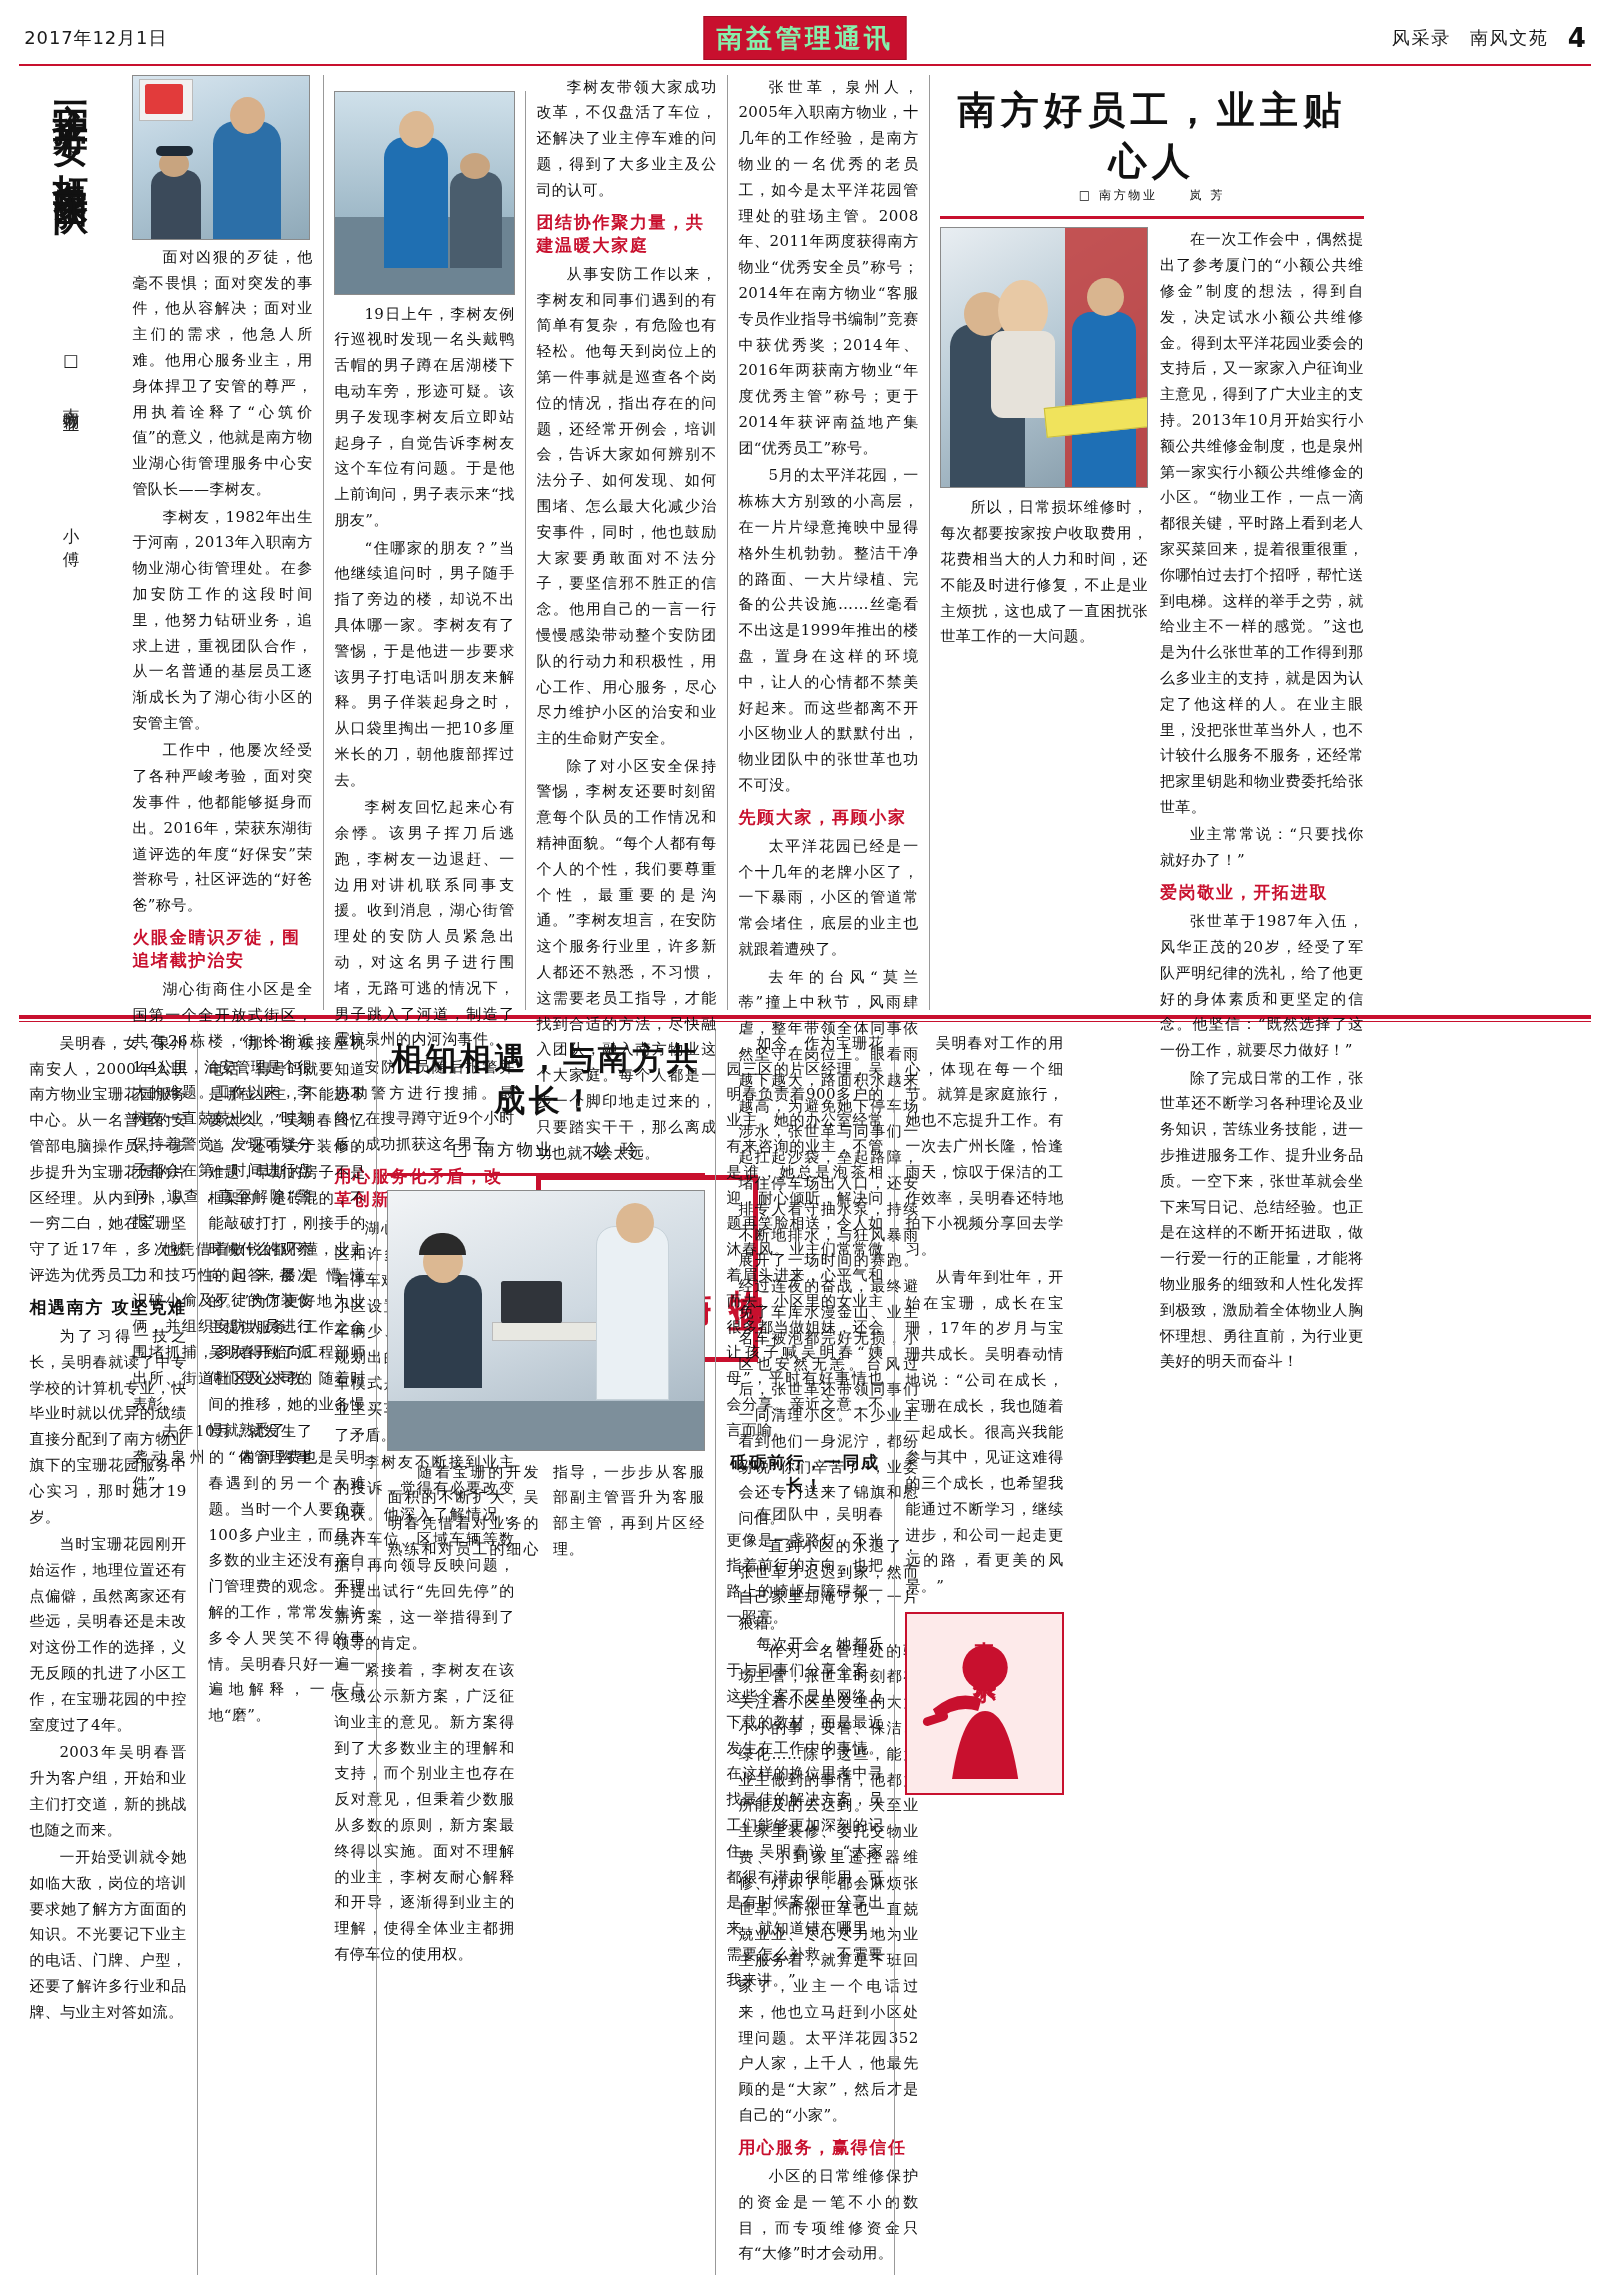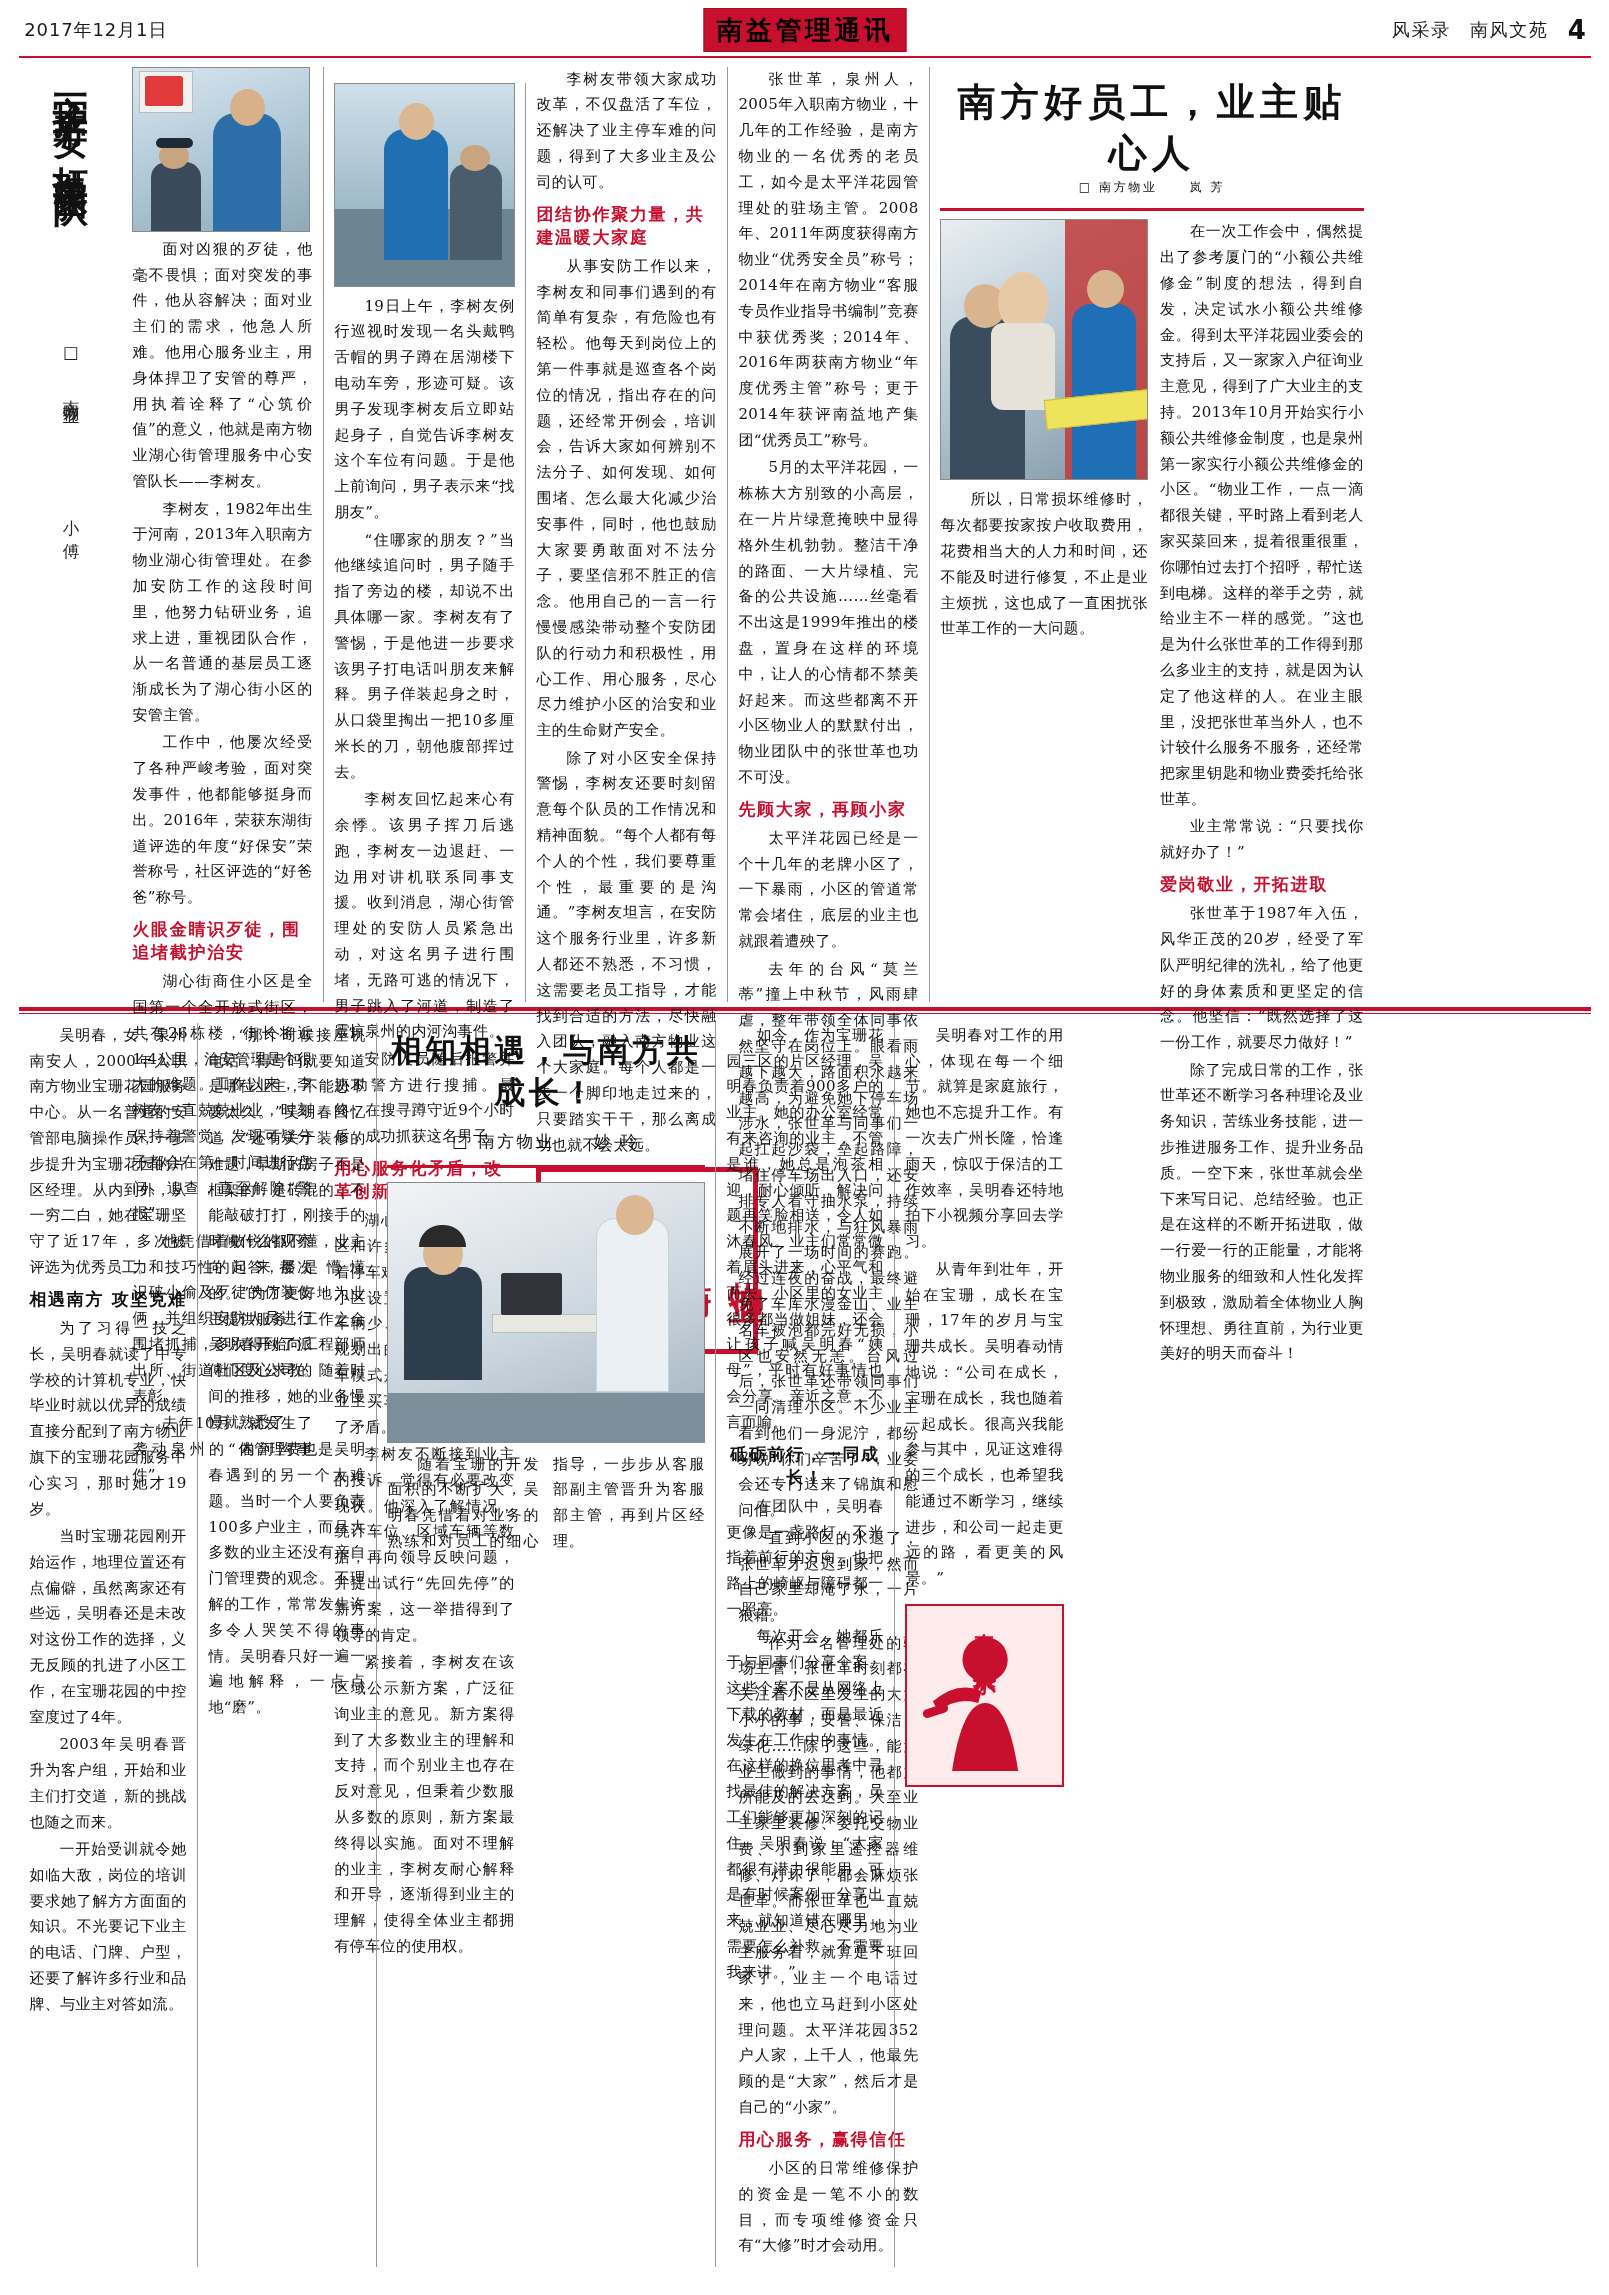--- a/index.html
+++ b/index.html
@@ -6,37 +6,37 @@
   html, body { margin:0; padding:0; }
   body {
     width: 1610px;
     height: 2295px;
     background: #ffffff;
     font-family: "DejaVu Sans", "Liberation Sans", sans-serif;
     color: #111;
     position: relative;
     overflow: hidden;
   }
-  .page { width:1610px; height:2295px; position:relative; padding: 8px 19px; }
+  .page { width:1610px; height:2295px; position:relative; padding: 16px 19px; }
 
   
   .masthead {
     height: 50px;
     display:flex; align-items:center; justify-content:space-between;
     border-bottom: 2.6px solid #c8102e;
     padding: 0 5.2px 3.5px 5.2px;
     position: relative;
   }
   .masthead-date { font-size: 18px; letter-spacing:0.9px; color:#1a1a1a; }
   .masthead-center {
     position:absolute; left:50%; transform:translateX(-50%);
     display:flex; align-items:center; gap:3.5px;
   }
   .masthead-logo {
-    background:#c8102e; color:#000000; font-weight:bold;
+    background:#c8102e; color:#86efac; font-weight:bold;
     font-size:26px; letter-spacing:3.5px; padding:3.5px 12px;
     font-family:Liberation Serif, serif;
     border:1.7px solid #a50d24;
   }
   .masthead-right { display:flex; align-items:center; gap:19px; }
   .masthead-sec { font-size:18px; color:#1a1a1a; letter-spacing:1.7px; }
   .masthead-page { font-size:26px; font-weight:bold; color:#111; }
 
   
   .top-section { display:flex; gap:0; height: 944px; padding-top:8.7px; }

